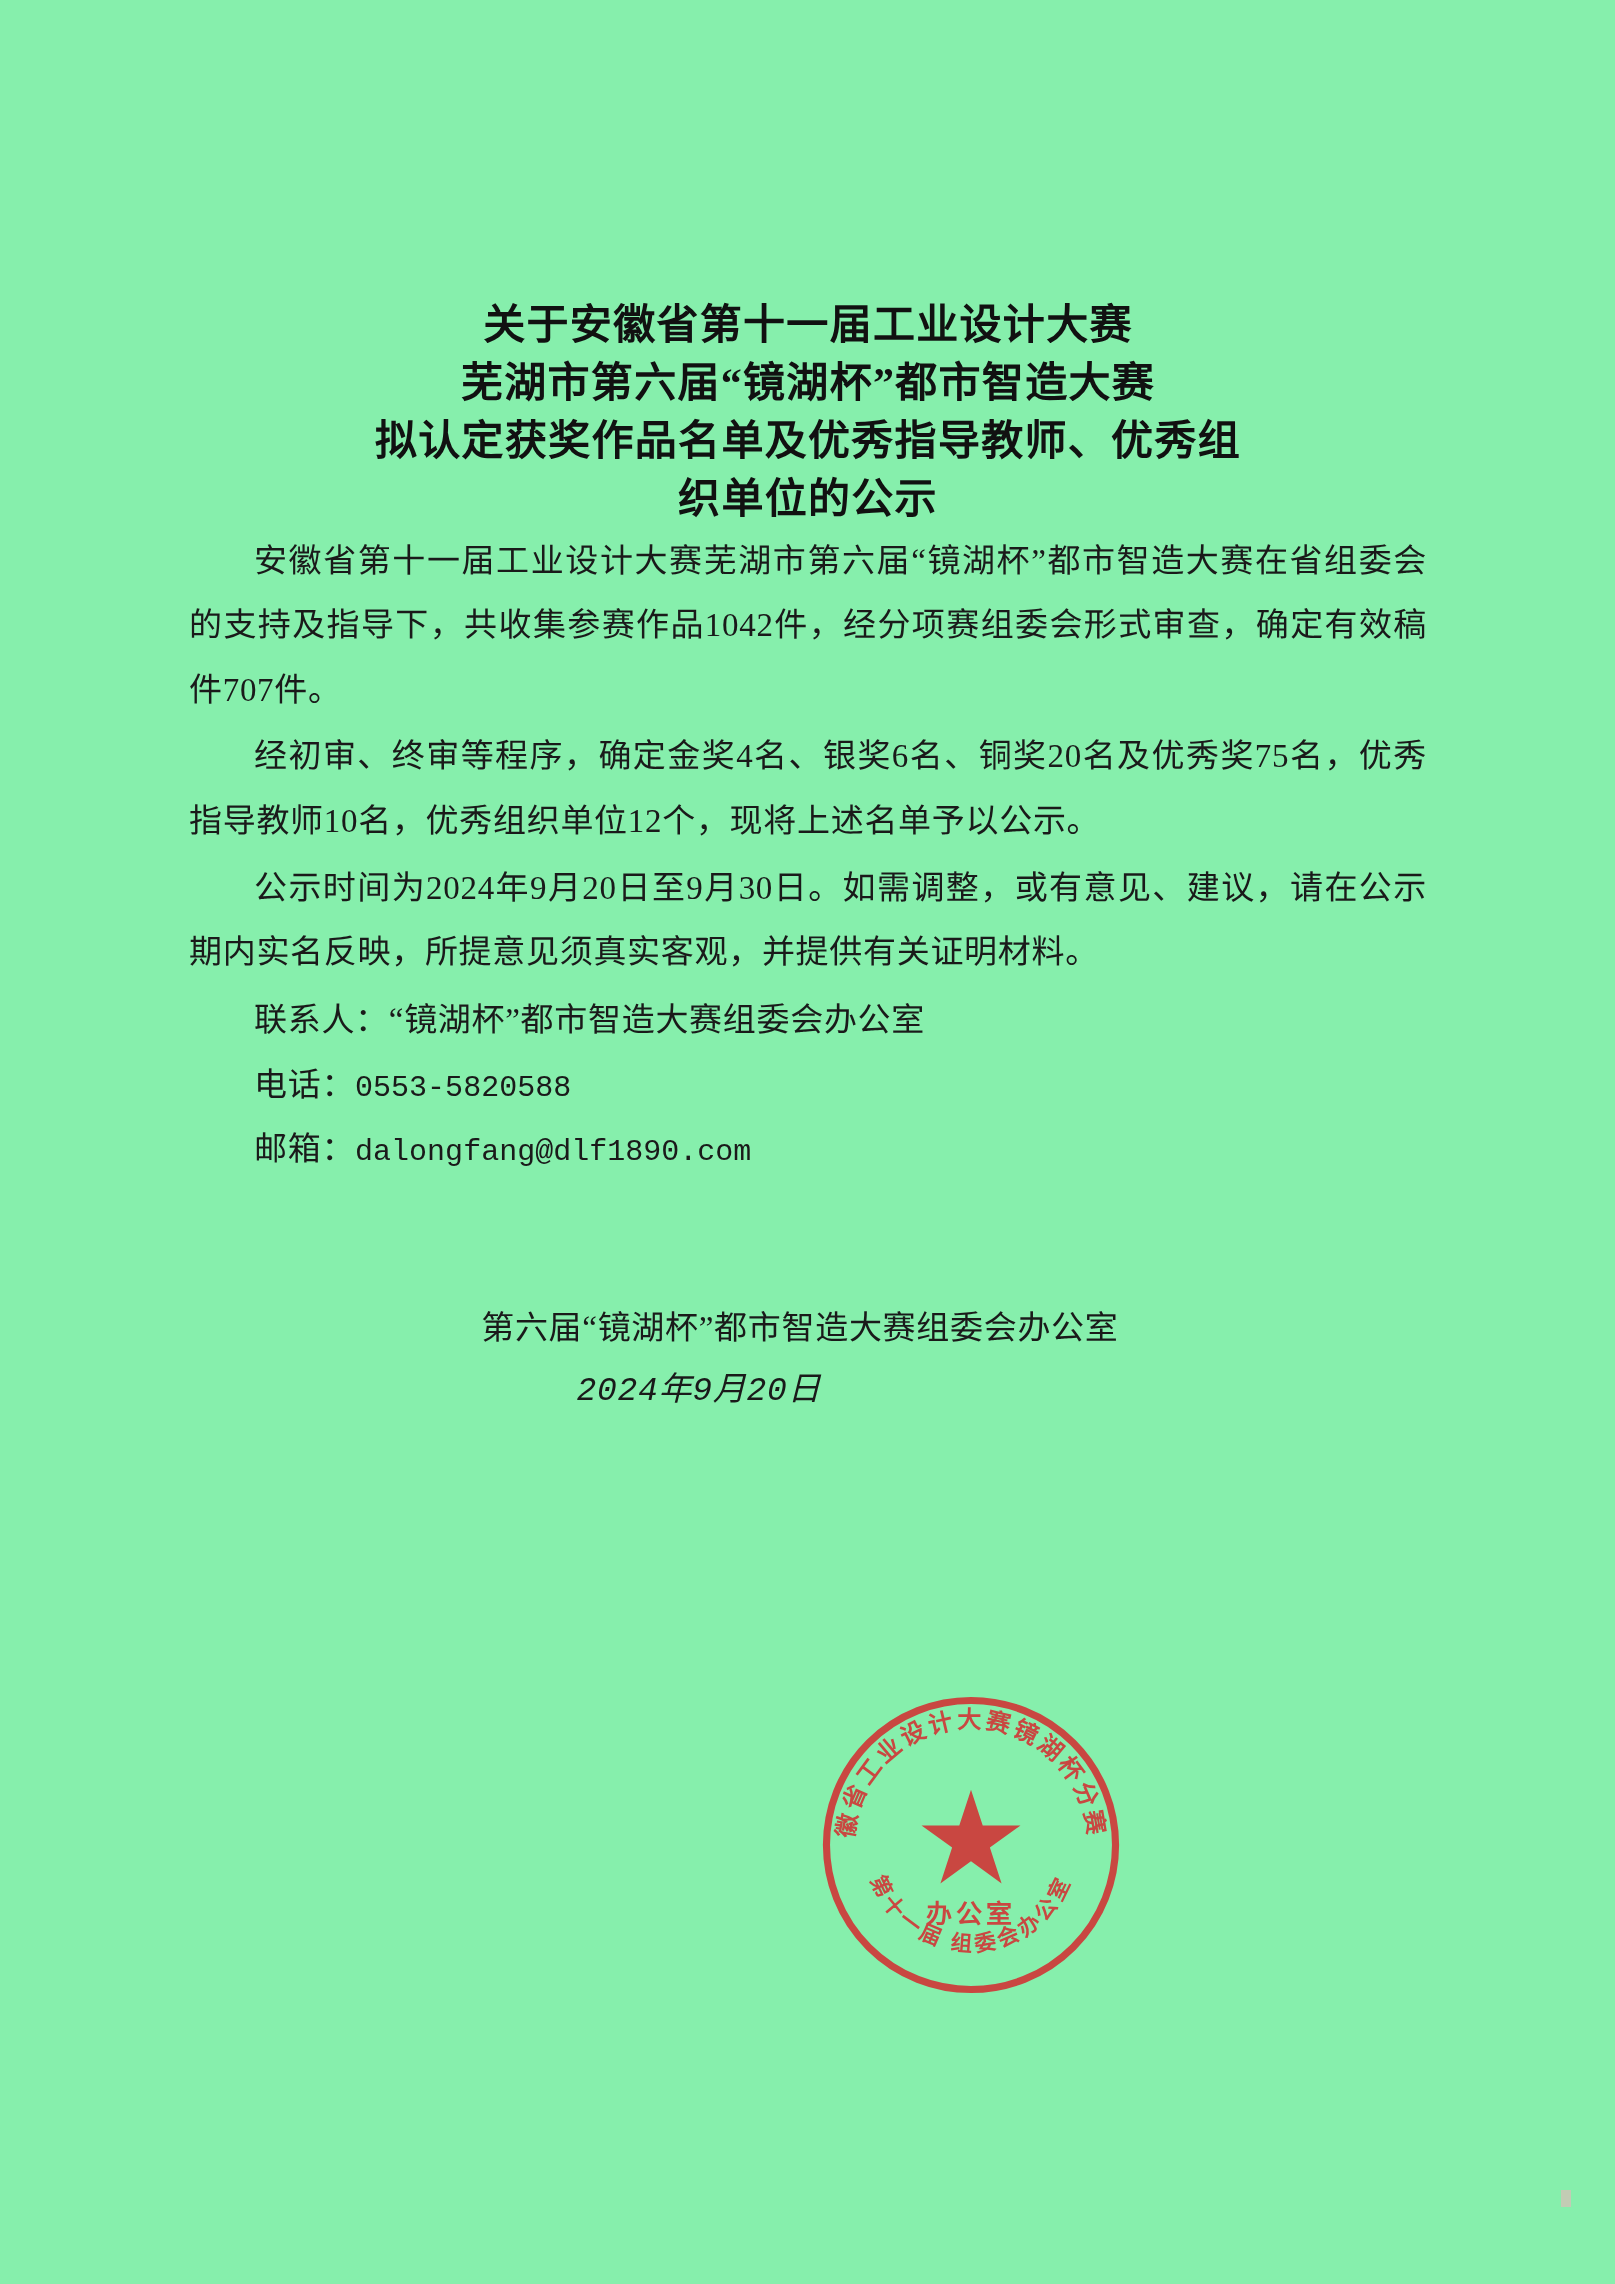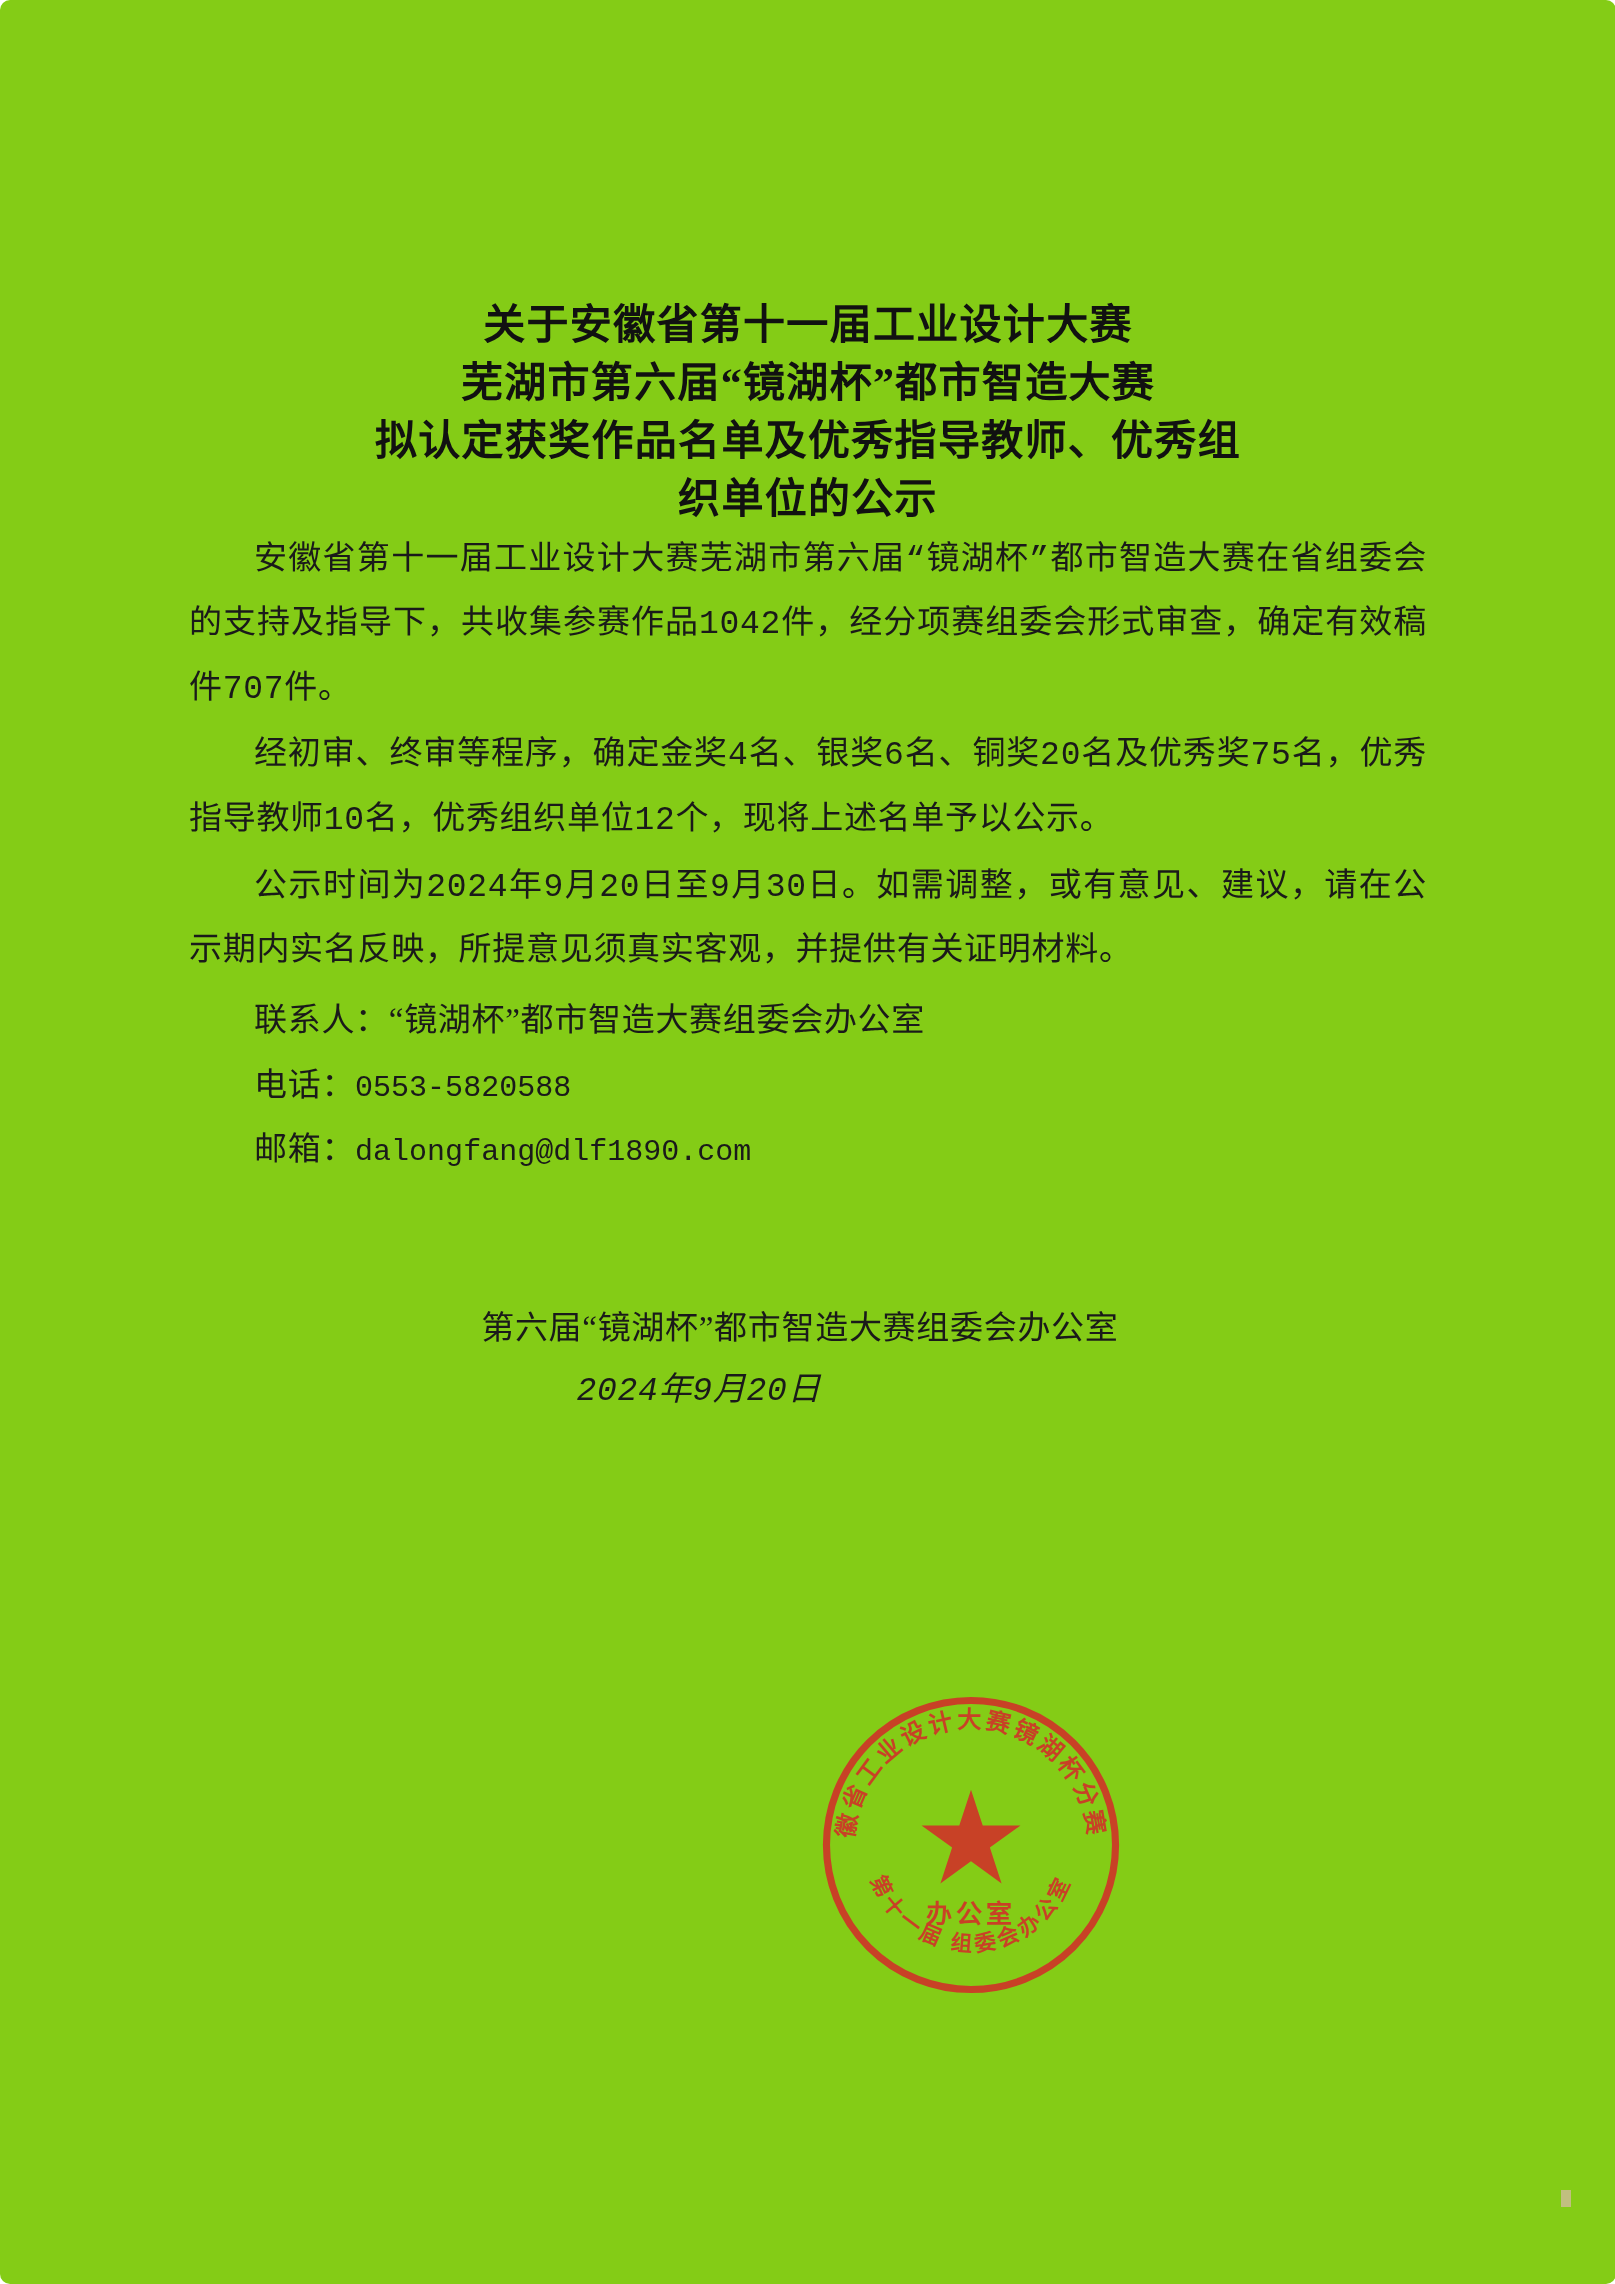--- a/index.html
+++ b/index.html
@@ -12,22 +12,21 @@
     width: 1616px;
     height: 2284px;
     position: relative;
     font-family: "Liberation Serif", "DejaVu Serif", serif;
     color: #1a1a1a;
     overflow: hidden;
   }
   .page {
     position: absolute;
     inset: 0;
-    background: #84cc16;
-    border-radius: 10px;
+    background: #86efac;
   }
   .doc-body {
     position: absolute;
     left: 189px;
     top: 0;
     width: 1238px;
   }
   .title-block {
     margin-top: 297px;
     text-align: center;
@@ -48,21 +47,20 @@
     letter-spacing: 0.7px;
   }
   p.para {
     margin: 0;
     font-size: 33px;
     line-height: 1.95;
     letter-spacing: 0.7px;
     text-indent: 65px;
     text-align: justify;
     text-justify: inter-ideograph;
-    font-family: Liberation Mono, monospace;
   }
   p.para.tight {
     margin-top: 2.6px;
   }
   .contact-block {
     margin-top: 3.9px;
   }
   .contact-line {
     font-size: 33px;
     line-height: 1.95;

